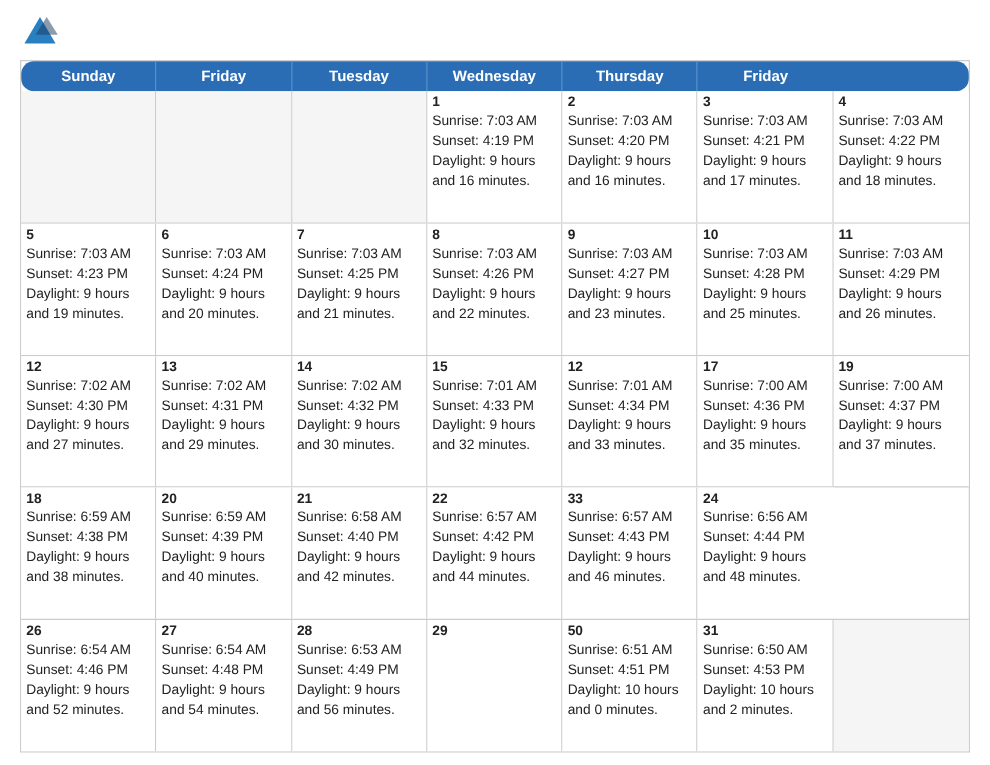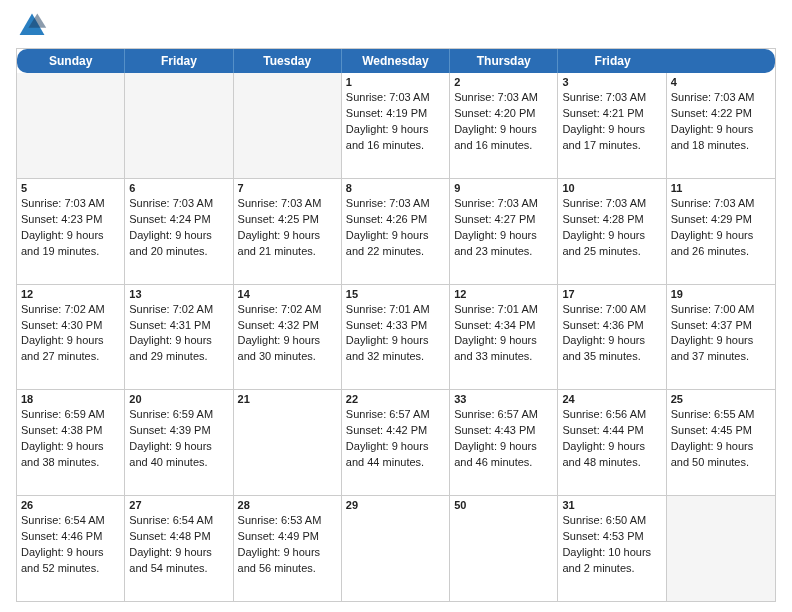--- a/index.html
+++ b/index.html
@@ -232,56 +232,54 @@
           <div class="cal-cell">
             <span class="day-num">18</span>
             <div class="day-info">Sunrise: 6:59 AM<br>Sunset: 4:38 PM<br>Daylight: 9 hours and 38 minutes.</div>
           </div>
           <div class="cal-cell">
             <span class="day-num">20</span>
             <div class="day-info">Sunrise: 6:59 AM<br>Sunset: 4:39 PM<br>Daylight: 9 hours and 40 minutes.</div>
           </div>
           <div class="cal-cell">
             <span class="day-num">21</span>
+            <div class="day-info">Sunrise: 6:58 AM<br>Sunset: 4:40 PM<br>Daylight: 9 hours and 42 minutes.</div>
           </div>
           <div class="cal-cell">
             <span class="day-num">22</span>
             <div class="day-info">Sunrise: 6:57 AM<br>Sunset: 4:42 PM<br>Daylight: 9 hours and 44 minutes.</div>
           </div>
           <div class="cal-cell">
             <span class="day-num">33</span>
             <div class="day-info">Sunrise: 6:57 AM<br>Sunset: 4:43 PM<br>Daylight: 9 hours and 46 minutes.</div>
           </div>
           <div class="cal-cell">
             <span class="day-num">24</span>
             <div class="day-info">Sunrise: 6:56 AM<br>Sunset: 4:44 PM<br>Daylight: 9 hours and 48 minutes.</div>
           </div>
-          <div class="cal-cell">
-            <span class="day-num">25</span>
-            <div class="day-info">Sunrise: 6:55 AM<br>Sunset: 4:45 PM<br>Daylight: 9 hours and 50 minutes.</div>
-          </div>
         </div>
         <div class="cal-row">
           <div class="cal-cell">
             <span class="day-num">26</span>
             <div class="day-info">Sunrise: 6:54 AM<br>Sunset: 4:46 PM<br>Daylight: 9 hours and 52 minutes.</div>
           </div>
           <div class="cal-cell">
             <span class="day-num">27</span>
             <div class="day-info">Sunrise: 6:54 AM<br>Sunset: 4:48 PM<br>Daylight: 9 hours and 54 minutes.</div>
           </div>
           <div class="cal-cell">
             <span class="day-num">28</span>
             <div class="day-info">Sunrise: 6:53 AM<br>Sunset: 4:49 PM<br>Daylight: 9 hours and 56 minutes.</div>
           </div>
           <div class="cal-cell">
             <span class="day-num">29</span>
           </div>
           <div class="cal-cell">
             <span class="day-num">50</span>
+            <div class="day-info">Sunrise: 6:51 AM<br>Sunset: 4:51 PM<br>Daylight: 10 hours and 0 minutes.</div>
           </div>
           <div class="cal-cell">
             <span class="day-num">31</span>
             <div class="day-info">Sunrise: 6:50 AM<br>Sunset: 4:53 PM<br>Daylight: 10 hours and 2 minutes.</div>
           </div>
           <div class="cal-cell empty"></div>
         </div>
       </div>
   </div>
 </div>

